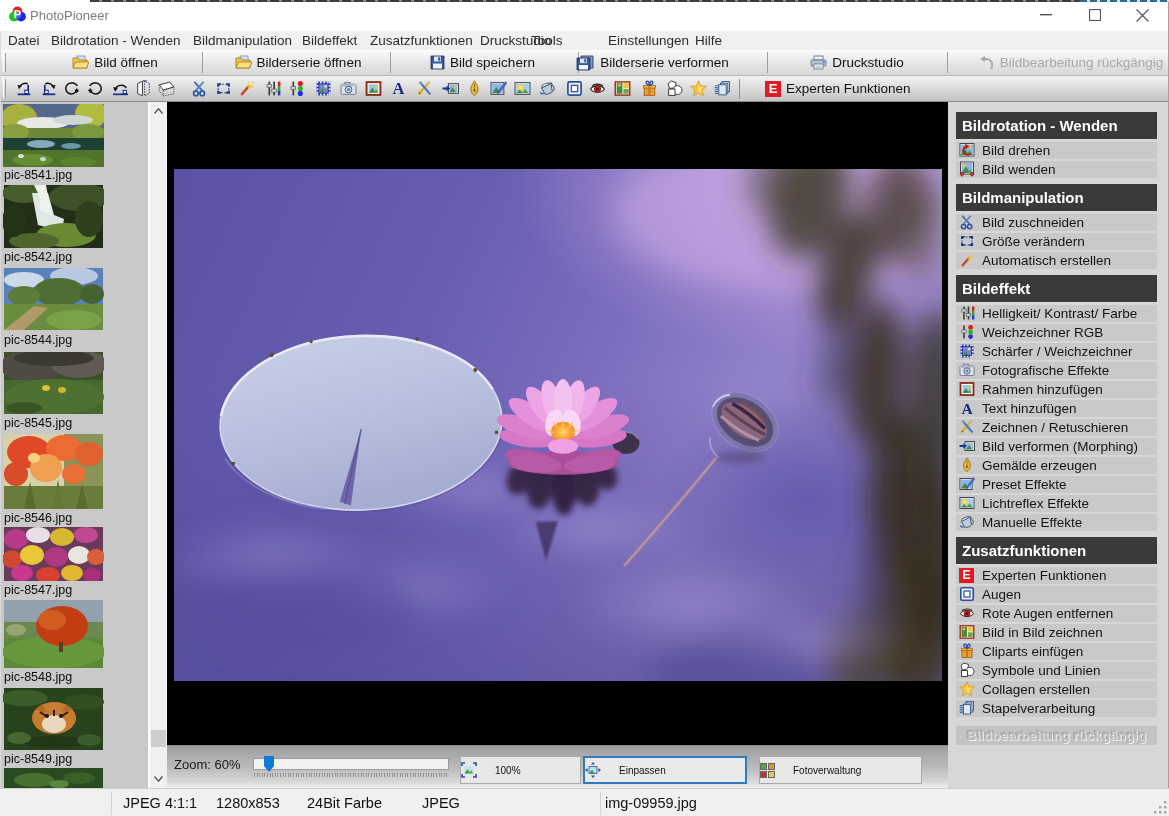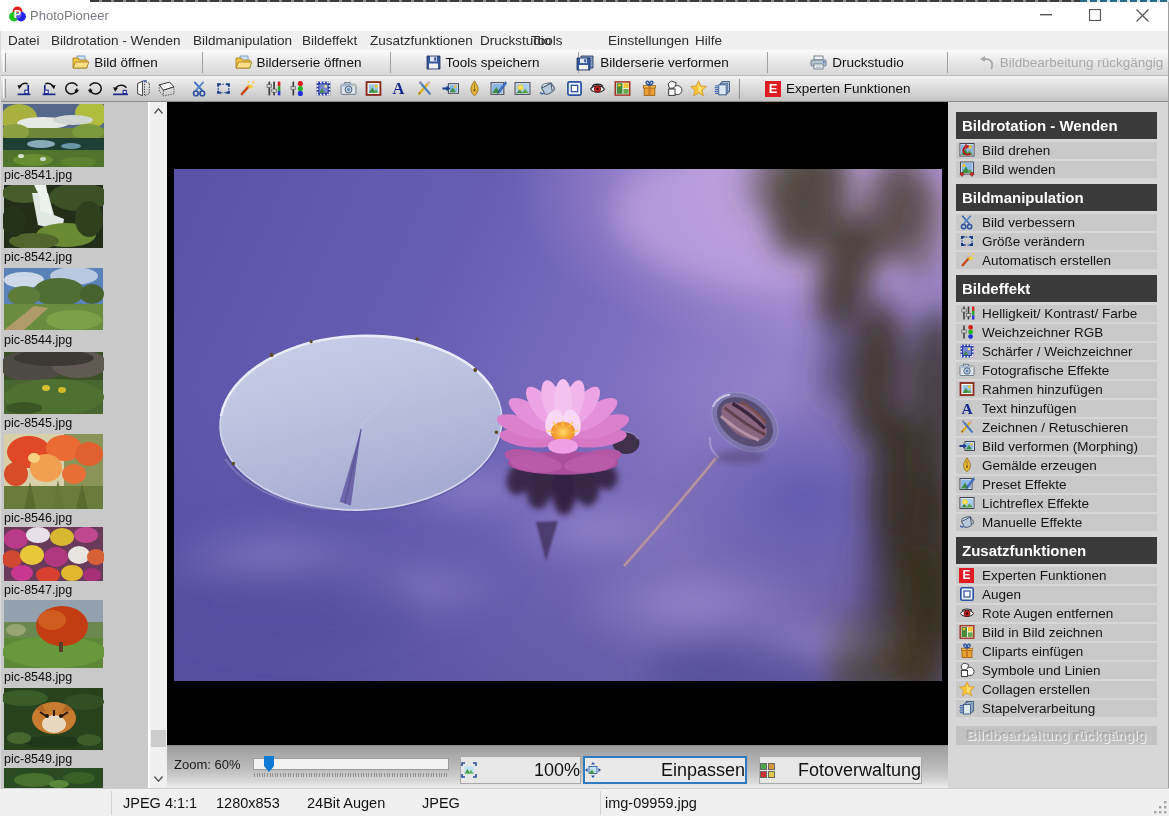--- a/index.html
+++ b/index.html
@@ -41,21 +41,21 @@
 .rpitem { position:absolute; left:8px; width:201px; height:17px; background:#c9c9c9; font-size:13.5px; color:#141414; line-height:17px; }
 .rpitem svg { position:absolute; left:3px; top:0px; }
 .rpitem b { position:absolute; left:26px; top:0; font-weight:normal; white-space:nowrap; }
 #rpdisabled { position:absolute; left:8px; top:624px; width:201px; height:19px; background:#c3c3c3; text-align:center; font-size:13.5px; font-weight:bold; color:#bdbdbd; text-shadow:1px 1px 0 #efefef,-1px -1px 0 #a2a2a2; line-height:19px; }
 
 #zoombar { position:absolute; left:167px; top:745px; width:781px; height:43px; background:linear-gradient(180deg,#9e9e9e,#bdbdbd 55%,#d8d8d8 85%,#efefef); border-top:1px solid #8b8b8b; }
 #zoomlabel { position:absolute; left:7px; top:11px; font-size:13px; color:#1a1a1a; }
 #ztrack { position:absolute; left:86px; top:12px; width:196px; height:12px; background:#f2f2f2; border:1px solid #9b9b9b; }
 #zthumb { position:absolute; left:97px; top:10px; width:10px; height:16px; background:#0f7bd7; clip-path:polygon(0 0,100% 0,100% 62%,50% 100%,0 62%); }
 #zticks { position:absolute; left:87px; top:27px; width:195px; height:4px; background:repeating-linear-gradient(90deg,#929292 0,#929292 1px,transparent 1px,transparent 2.6px); }
-.zbtn { position:absolute; top:10px; height:28px; background:#e7e7e7; border:1px solid #a9a9a9; display:flex; align-items:center; justify-content:space-between; gap:6px; font-size:18px; color:#111; }
+.zbtn { position:absolute; top:10px; height:28px; background:#e7e7e7; border:1px solid #a9a9a9; display:flex; align-items:center; justify-content:flex-start; gap:18px; font-size:10px; color:#111; }
 #btnfit { border:2px solid #2e7bc0; background:#e9e9e9; }
 
 #statusbar { position:absolute; left:0; top:788px; width:1169px; height:28px; background:#f0f0f0; border-top:1px solid #cfcfcf; font-size:14.5px; color:#111; }
 .ssep { position:absolute; top:2px; width:1px; height:24px; background:#d4d4d4; }
 .stxt { position:absolute; top:6px; white-space:pre; }
 #topstrip { position:absolute; left:90px; top:0; width:1079px; height:2px; background:repeating-linear-gradient(90deg,#3c3c3c 0,#3c3c3c 9px,#888 9px,#888 12px); z-index:50; }
 #topstrip2 { position:absolute; left:1080px; top:0; width:89px; height:2px; background:repeating-linear-gradient(90deg,#2a6a8a 0,#2a6a8a 7px,#cfe4ee 7px,#cfe4ee 10px); z-index:51; }
 </style>
 </head>
 <body>
@@ -108,21 +108,21 @@
     <div class="t1btn" style="left:228px;width:140px">
         <svg width="17" height="15" viewBox="0 0 17 15">
           <use href="#sym-folder"></use>
         </svg>
         <span>Bilderserie öffnen</span>
       </div>
     <div class="t1btn" style="left:425px;width:115px">
         <svg width="15" height="15" viewBox="0 0 15 15">
           <use href="#sym-floppy"></use>
         </svg>
-        <span>Tools speichern</span>
+        <span>Bild speichern</span>
       </div>
     <div class="t1btn" style="left:590px;width:125px">
         <svg width="19" height="16" viewBox="0 0 19 16">
           <use href="#sym-floppy2"></use>
         </svg>
         <span>Bilderserie verformen</span>
       </div>
     <div class="t1btn" style="left:803px;width:108px">
         <svg width="17" height="15" viewBox="0 0 17 15">
           <use href="#sym-printer"></use>
@@ -539,21 +539,21 @@
         <svg width="16" height="16" viewBox="0 0 16 16">
           <use href="#sym-imgwend"></use>
         </svg>
         <b>Bild wenden</b>
       </div>
     <div class="rphead" style="top:82px">Bildmanipulation</div>
     <div class="rpitem" style="top:112px">
         <svg width="16" height="16" viewBox="0 0 16 16">
           <use href="#sym-scissors"></use>
         </svg>
-        <b>Bild verbessern</b>
+        <b>Bild zuschneiden</b>
       </div>
     <div class="rpitem" style="top:131px">
         <svg width="16" height="16" viewBox="0 0 16 16">
           <use href="#sym-crop"></use>
         </svg>
         <b>Größe verändern</b>
       </div>
     <div class="rpitem" style="top:150px">
         <svg width="16" height="16" viewBox="0 0 16 16">
           <use href="#sym-wand"></use>
@@ -707,21 +707,21 @@
       </div>
   </div>
   <div class="abs" style="left:1168px;top:0;width:1px;height:816px;background:#9f9f9f"></div>
   <div class="abs" style="left:0;top:815px;width:1169px;height:1px;background:#a5a5a5"></div>
   <div class="abs" style="left:0;top:31px;width:1px;height:784px;background:#d9d9d9"></div>
   <div id="statusbar">
     <div class="ssep" style="left:111px"></div>
     <div class="ssep" style="left:600px"></div>
     <div class="stxt" style="left:123px">JPEG 4:1:1</div>
     <div class="stxt" style="left:216px">1280x853</div>
-    <div class="stxt" style="left:307px">24Bit Augen</div>
+    <div class="stxt" style="left:307px">24Bit Farbe</div>
     <div class="stxt" style="left:422px">JPEG</div>
     <div class="stxt" style="left:605px">img-09959.jpg</div>
     <svg class="abs" style="left:1154px;top:12px" width="13" height="13" viewBox="0 0 13 13">
         <g fill="#a2a2a2">
           <rect x="10" y="10" width="2.4" height="2.4"></rect>
           <rect x="10" y="5" width="2.4" height="2.4"></rect>
           <rect x="5" y="10" width="2.4" height="2.4"></rect>
           <rect x="10" y="0" width="2.4" height="2.4"></rect>
           <rect x="5" y="5" width="2.4" height="2.4"></rect>
           <rect x="0" y="10" width="2.4" height="2.4"></rect>

